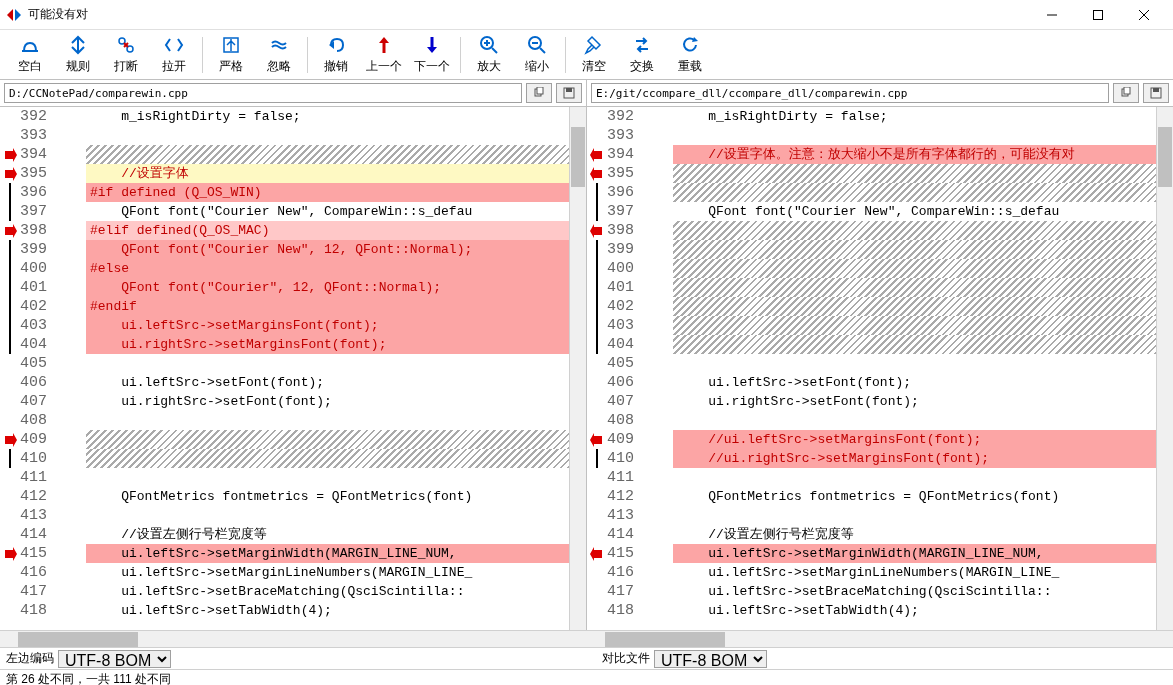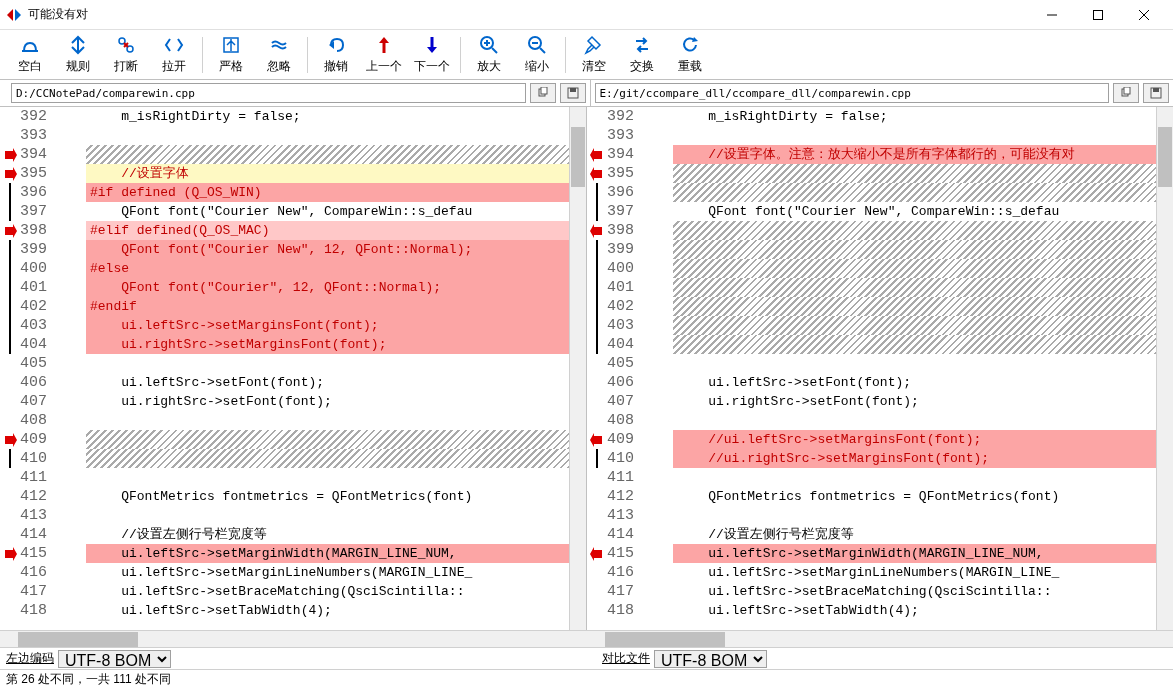--- a/index.html
+++ b/index.html
@@ -12,21 +12,21 @@
 .titlebar .winbtn { width:46px; height:30px; display:flex; align-items:center; justify-content:center; cursor:pointer; }
 .titlebar .winbtn svg { width:10px; height:10px; }
 .toolbar { height:50px; display:flex; align-items:center; padding:2px 6px; gap:0; border-bottom:1px solid #c0c0c0; }
 .tbtn { width:48px; height:46px; display:flex; flex-direction:column; align-items:center; justify-content:center; cursor:pointer; gap:2px; }
 .tbtn .ico { height:22px; display:flex; align-items:center; justify-content:center; }
 .tbtn .lbl { font-size:12px; color:#000; }
 .tbtn svg { width:20px; height:20px; }
 .tsep { width:1px; height:36px; background:#d0d0d0; margin:0 4px; }
 .pathrow { display:flex; border-bottom:1px solid #c0c0c0; }
 .pathcell { flex:1; display:flex; align-items:center; padding:3px 4px; gap:4px; }
-.pathcell:first-child { border-right:1px solid #c0c0c0;margin-left:7px; }
+.pathcell:first-child { border-right:1px solid #c0c0c0; }
 .pathinput { flex:1; height:20px; border:1px solid #a0a0a0; padding:0 4px; font-size:11px; font-family:"SimSun",monospace; }
 .pathbtn { width:26px; height:20px; border:1px solid #a0a0a0; background:#f0f0f0; display:flex; align-items:center; justify-content:center; cursor:pointer; }
 .pathbtn svg { width:12px; height:12px; }
 .editors { display:flex; height:523px; }
 .pane { flex:1; display:flex; overflow:hidden; position:relative; }
 .pane:first-child { border-right:1px solid #c0c0c0; }
 .marker-col { width:20px; background:#fff; }
 .marker { height:19px; display:flex; align-items:center; justify-content:center; }
 .marker svg { width:14px; height:14px; }
 .marker .bar { width:2px; height:19px; background:#000; }
@@ -39,21 +39,21 @@
 .bg-yellow { background:#fef9c3; }
 .bg-redlight { background:#fca5a5; }
 .bg-redmid { background:#ffc8c8; }
 .txt-black { color:#000; }
 .txt-red { color:#c00000; }
 .vscroll { width:17px; background:#f0f0f0; border-left:1px solid #d0d0d0; position:relative; }
 .vthumb { position:absolute; left:1px; right:1px; top:20px; height:60px; background:#c0c0c0; }
 .hscroll { height:17px; background:#f0f0f0; border-top:1px solid #d0d0d0; display:flex; }
 .hthumb { width:120px; height:15px; background:#c0c0c0; margin:1px 0 0 18px; }
 .encrow { height:22px; display:flex; align-items:center; padding:0 6px; gap:4px; border-top:1px solid #d0d0d0; }
-.encrow .grp { display:flex; align-items:center; gap:4px;text-decoration:underline; }
+.encrow .grp { display:flex; align-items:center; gap:4px; }
 .encrow .grp:nth-child(2) { margin-left:auto; margin-right:400px;}
 .encsel { height:18px; border:1px solid #a0a0a0; font-size:16px; padding:0 2px; font-family:"SimSun",sans-serif; }
 .status { height:20px; padding:2px 6px; font-size:12px; border-top:1px solid #d0d0d0; display:flex; align-items:center; }
 </style>
 </head>
 <body>
 
 <div class="titlebar">
   <div class="logo">
     <svg viewBox="0 0 16 16">

